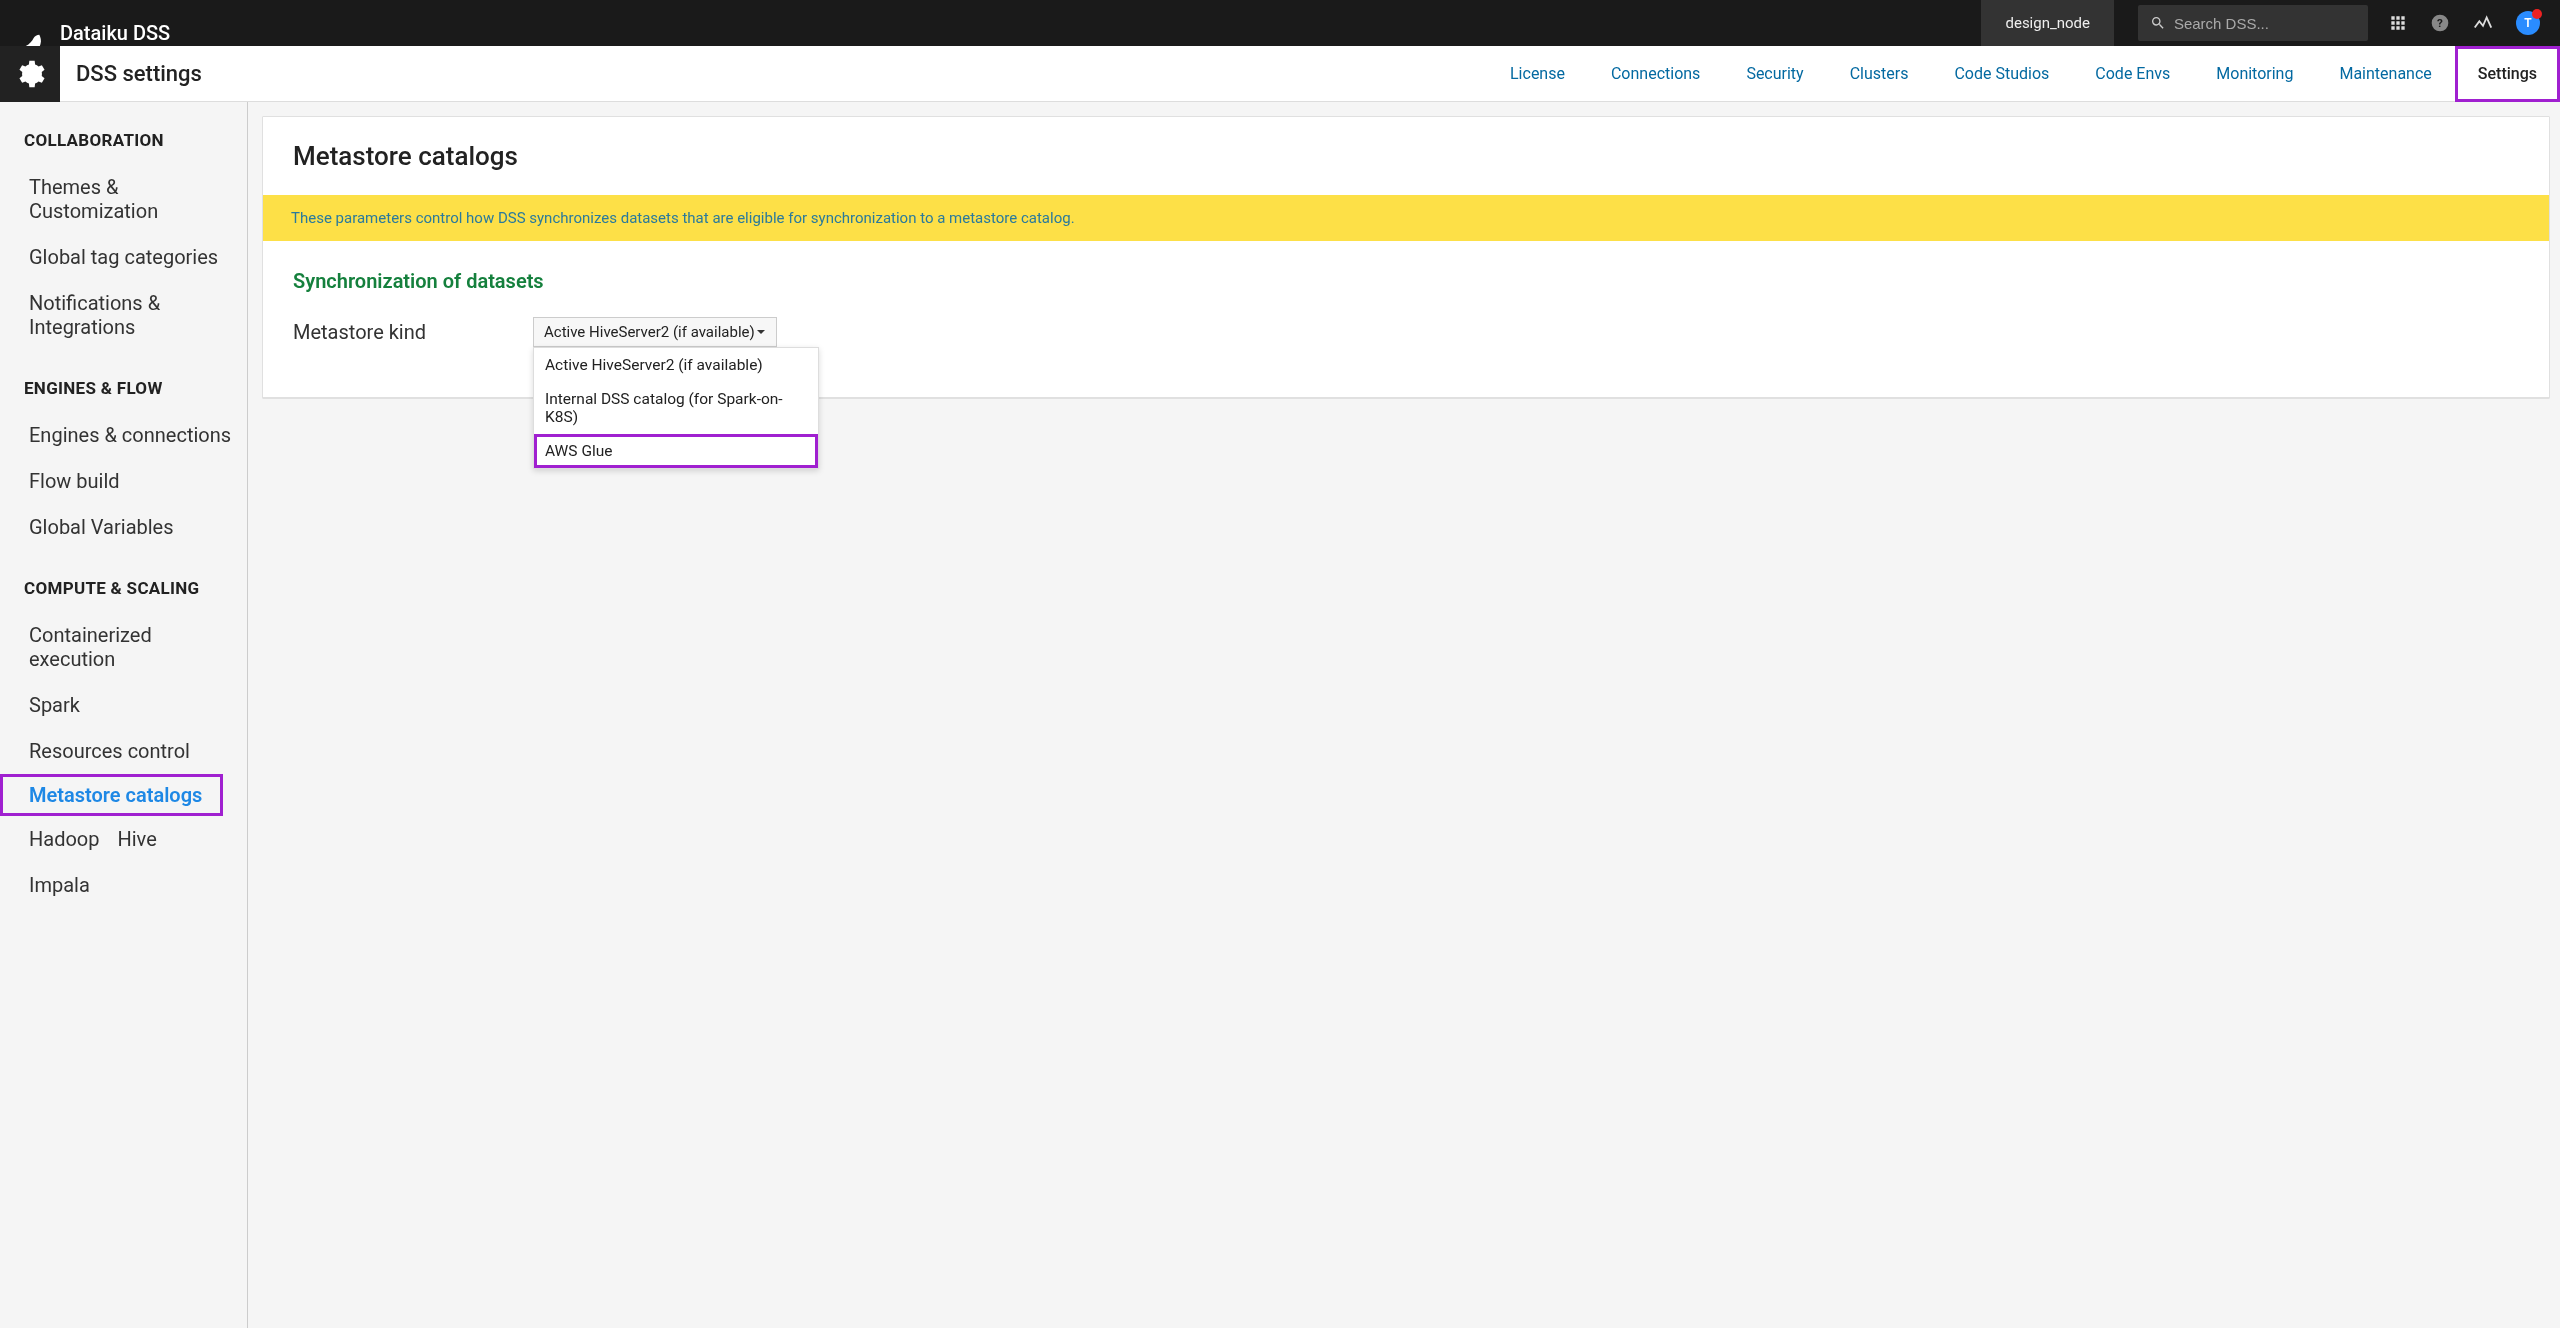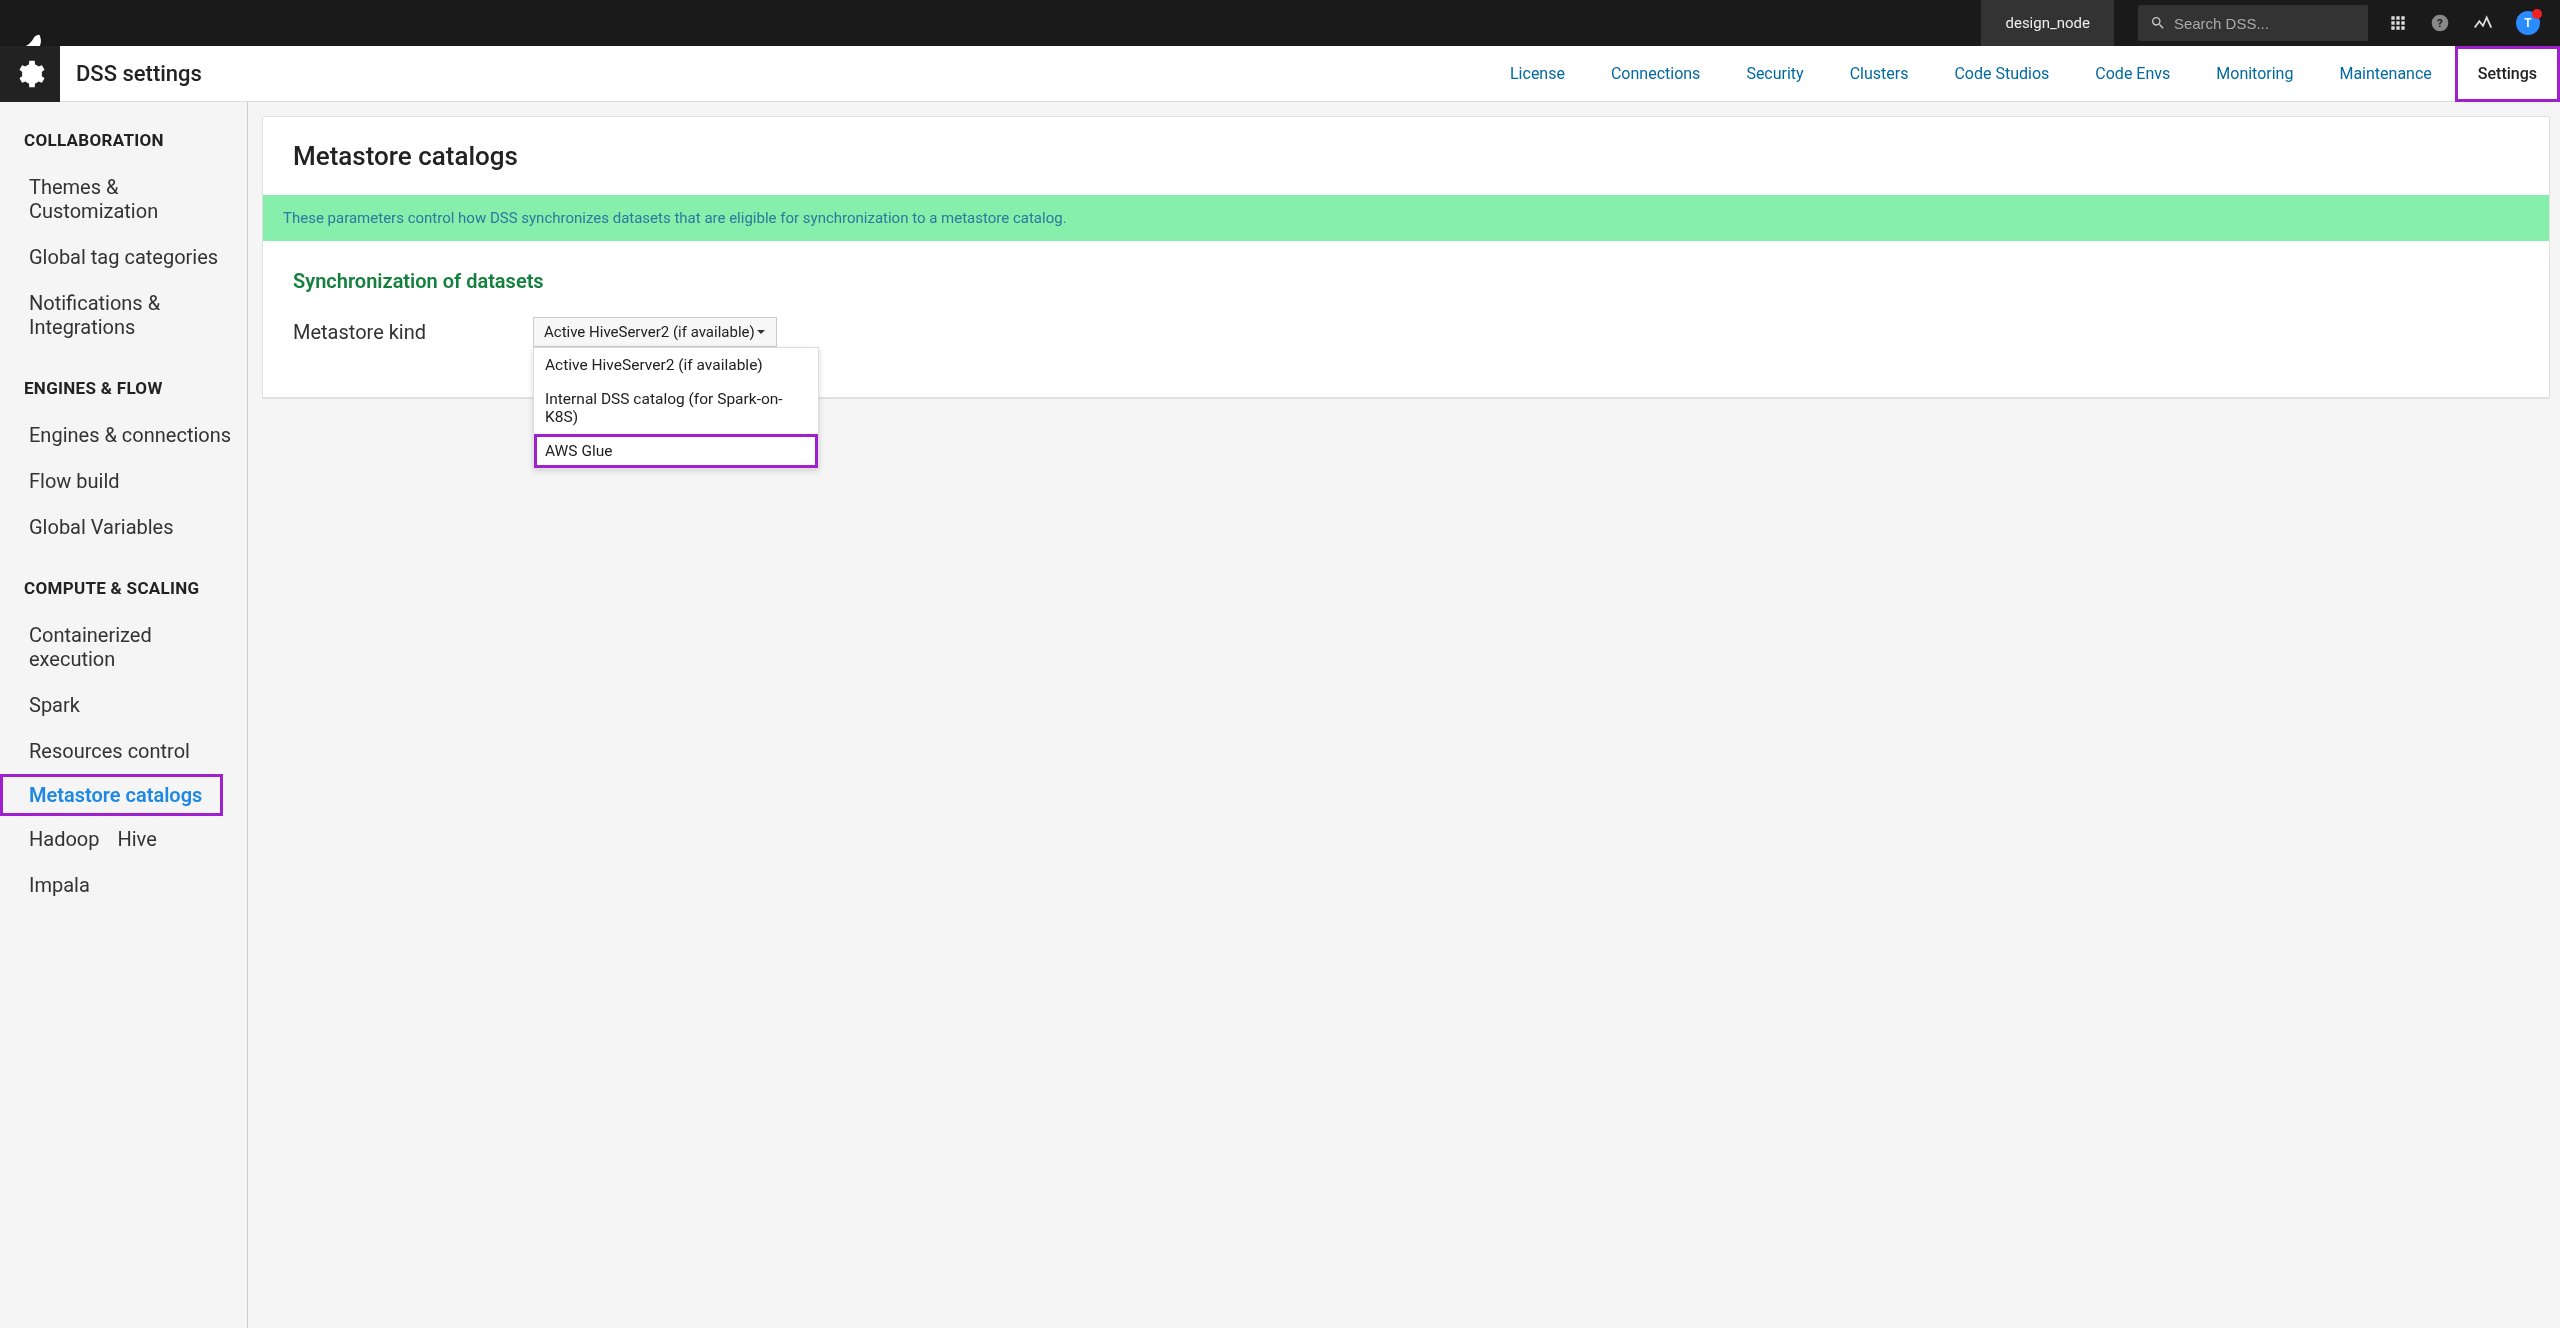--- a/index.html
+++ b/index.html
@@ -1,20 +1,20 @@
 <!DOCTYPE html>
 <html><head>
 <meta charset="utf-8">
 <style>
 * { margin: 0; padding: 0; box-sizing: border-box; }
 body { font-family: -apple-system, BlinkMacSystemFont, "Segoe UI", Roboto, Helvetica, Arial, sans-serif; background: #f5f5f5; color: #222; }
 
 
 .topbar { height: 46px; background: #1a1a1a; display: flex; align-items: center; color: #fff; }
-.topbar-left { display: flex; align-items: flex-end; height: 100%; margin-top: 42px; }
+.topbar-left { display: flex; align-items: flex-start; height: 100%; margin-top: 42px; }
 .logo-wrap { width: 60px; height: 46px; display: flex; align-items: center; justify-content: center; background: #1a1a1a; }
 .app-title { font-size: 20px; font-weight: 500; padding-left: 0; }
 .topbar-spacer { flex: 1; }
 .node-chip { background: #333; height: 46px; display: flex; align-items: center; padding: 0 24px; color: #eee; font-size: 15px; }
 .search-box { background: #333; height: 36px; width: 230px; margin-left: 24px; display: flex; align-items: center; padding: 0 12px; border-radius: 2px; }
 .search-box input { background: transparent; border: none; color: #ccc; font-size: 15px; outline: none; width: 100%; margin-left: 8px; }
 .search-box input::placeholder { color: #aaa; }
 .topbar-icons { display: flex; align-items: center; gap: 22px; padding: 0 20px 0 20px; }
 .avatar { width: 24px; height: 24px; border-radius: 50%; background: #2a8cff; display: flex; align-items: center; justify-content: center; color: #fff; font-size: 12px; font-weight: 600; position: relative; }
 .avatar .dot { position: absolute; top: -2px; right: -2px; width: 10px; height: 10px; background: #e22; border-radius: 50%; }
@@ -32,21 +32,21 @@
 .layout { display: flex; min-height: calc(100vh - 102px); }
 .sidebar { width: 248px; border-right: 1px solid #ccc; padding: 28px 0 28px 24px; background: #f5f5f5; }
 .side-group-h { font-size: 17px; font-weight: 700; color: #222; margin-top: 28px; margin-bottom: 14px; letter-spacing: 0.3px; }
 .side-group-h:first-child { margin-top: 0; }
 .side-item { font-size: 20px; color: #333; padding: 8px 10px 8px 26px; margin-left: -24px; cursor: pointer; border: 3px solid transparent; display: inline-block; width: auto; }
 .side-item.active { color: #1e88e5; font-weight: 600; border: 3px solid #a020d0; padding: 6px 18px 6px 26px; }
 
 .content { flex: 1; padding: 14px 10px 14px 14px; }
 .panel { background: #fff; border: 1px solid #e0e0e0; border-radius: 1px; overflow: visible; }
 .panel-title { font-size: 26px; font-weight: 500; color: #222; padding: 24px 30px 24px 30px; }
-.info-strip { background: #86efac; color: #2a7a9c; font-size: 15px; padding: 14px 20px; }
+.info-strip { background: #fde047; color: #2a7a9c; font-size: 15px; padding: 14px 28px; }
 .sync-section { padding: 28px 30px 50px 30px; position: relative; border-bottom: 1px solid #e0e0e0; }
 .sync-h { font-size: 20px; font-weight: 600; color: #15803d; margin-bottom: 24px; }
 .form-row { display: flex; align-items: center; }
 .form-label { width: 240px; font-size: 20px; color: #333; }
 .select-box { width: 244px; height: 30px; border: 1px solid #ccc; background: #f7f7f7; display: flex; align-items: center; padding: 0 10px; font-size: 15px; color: #222; justify-content: space-between; cursor: pointer; position: relative; }
 .dropdown { position: absolute; left: -1px; top: 29px; width: 286px; background: #fff; box-shadow: 0 2px 6px rgba(0,0,0,0.15); border: 1px solid #ddd; }
 .dropdown-item { padding: 5px 8px; font-size: 15.5px; color: #222; cursor: pointer; border: 3px solid transparent; }
 .dropdown-item.hl { border: 3px solid #a020d0; }
 
 .icon-svg { display: block; }

